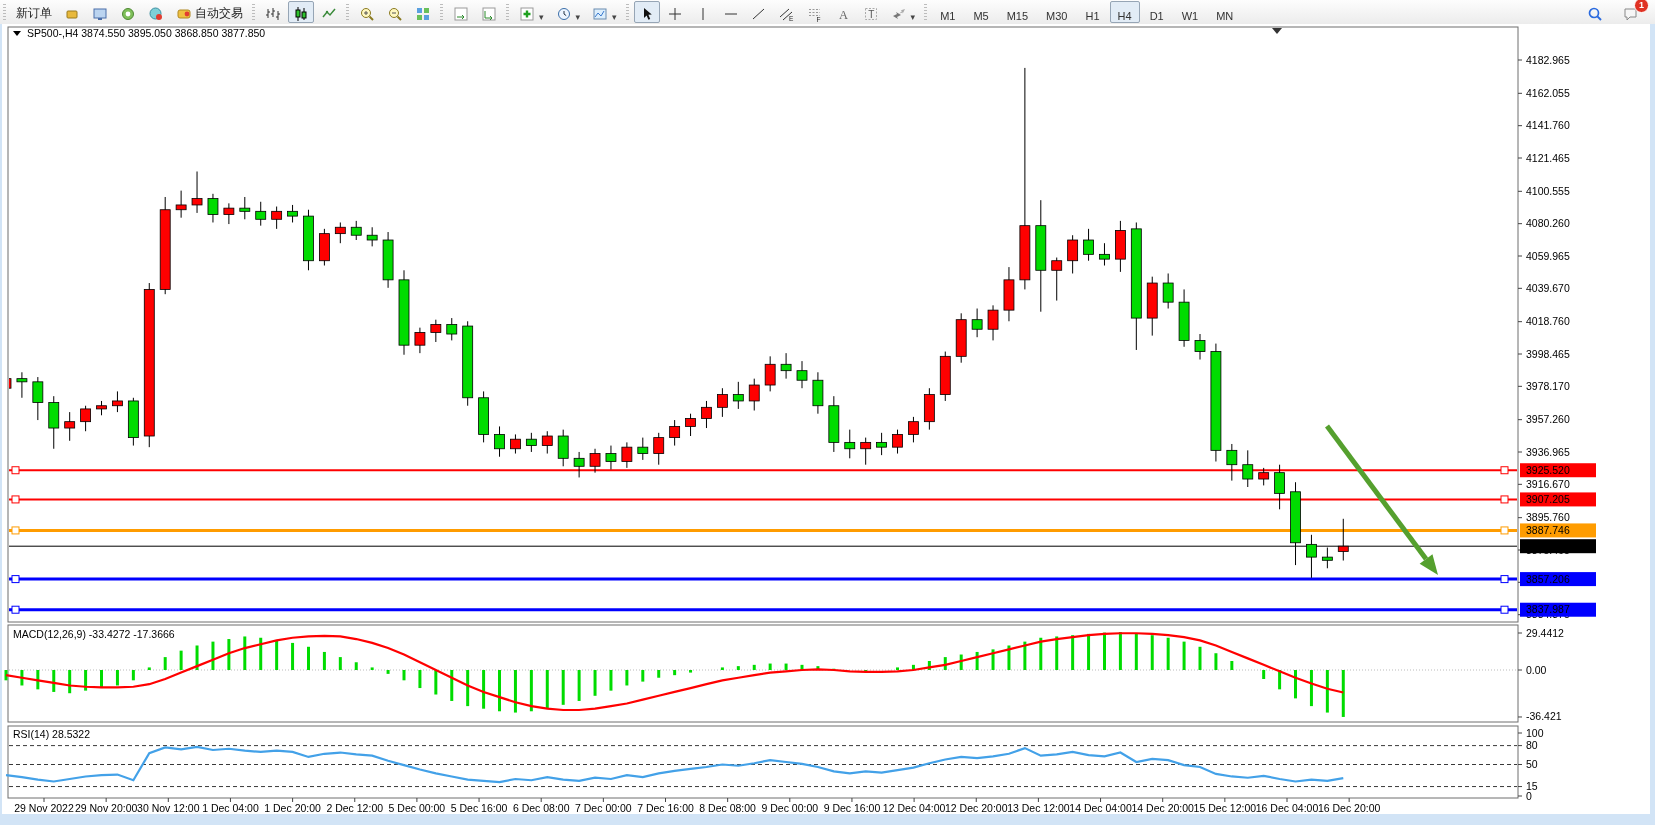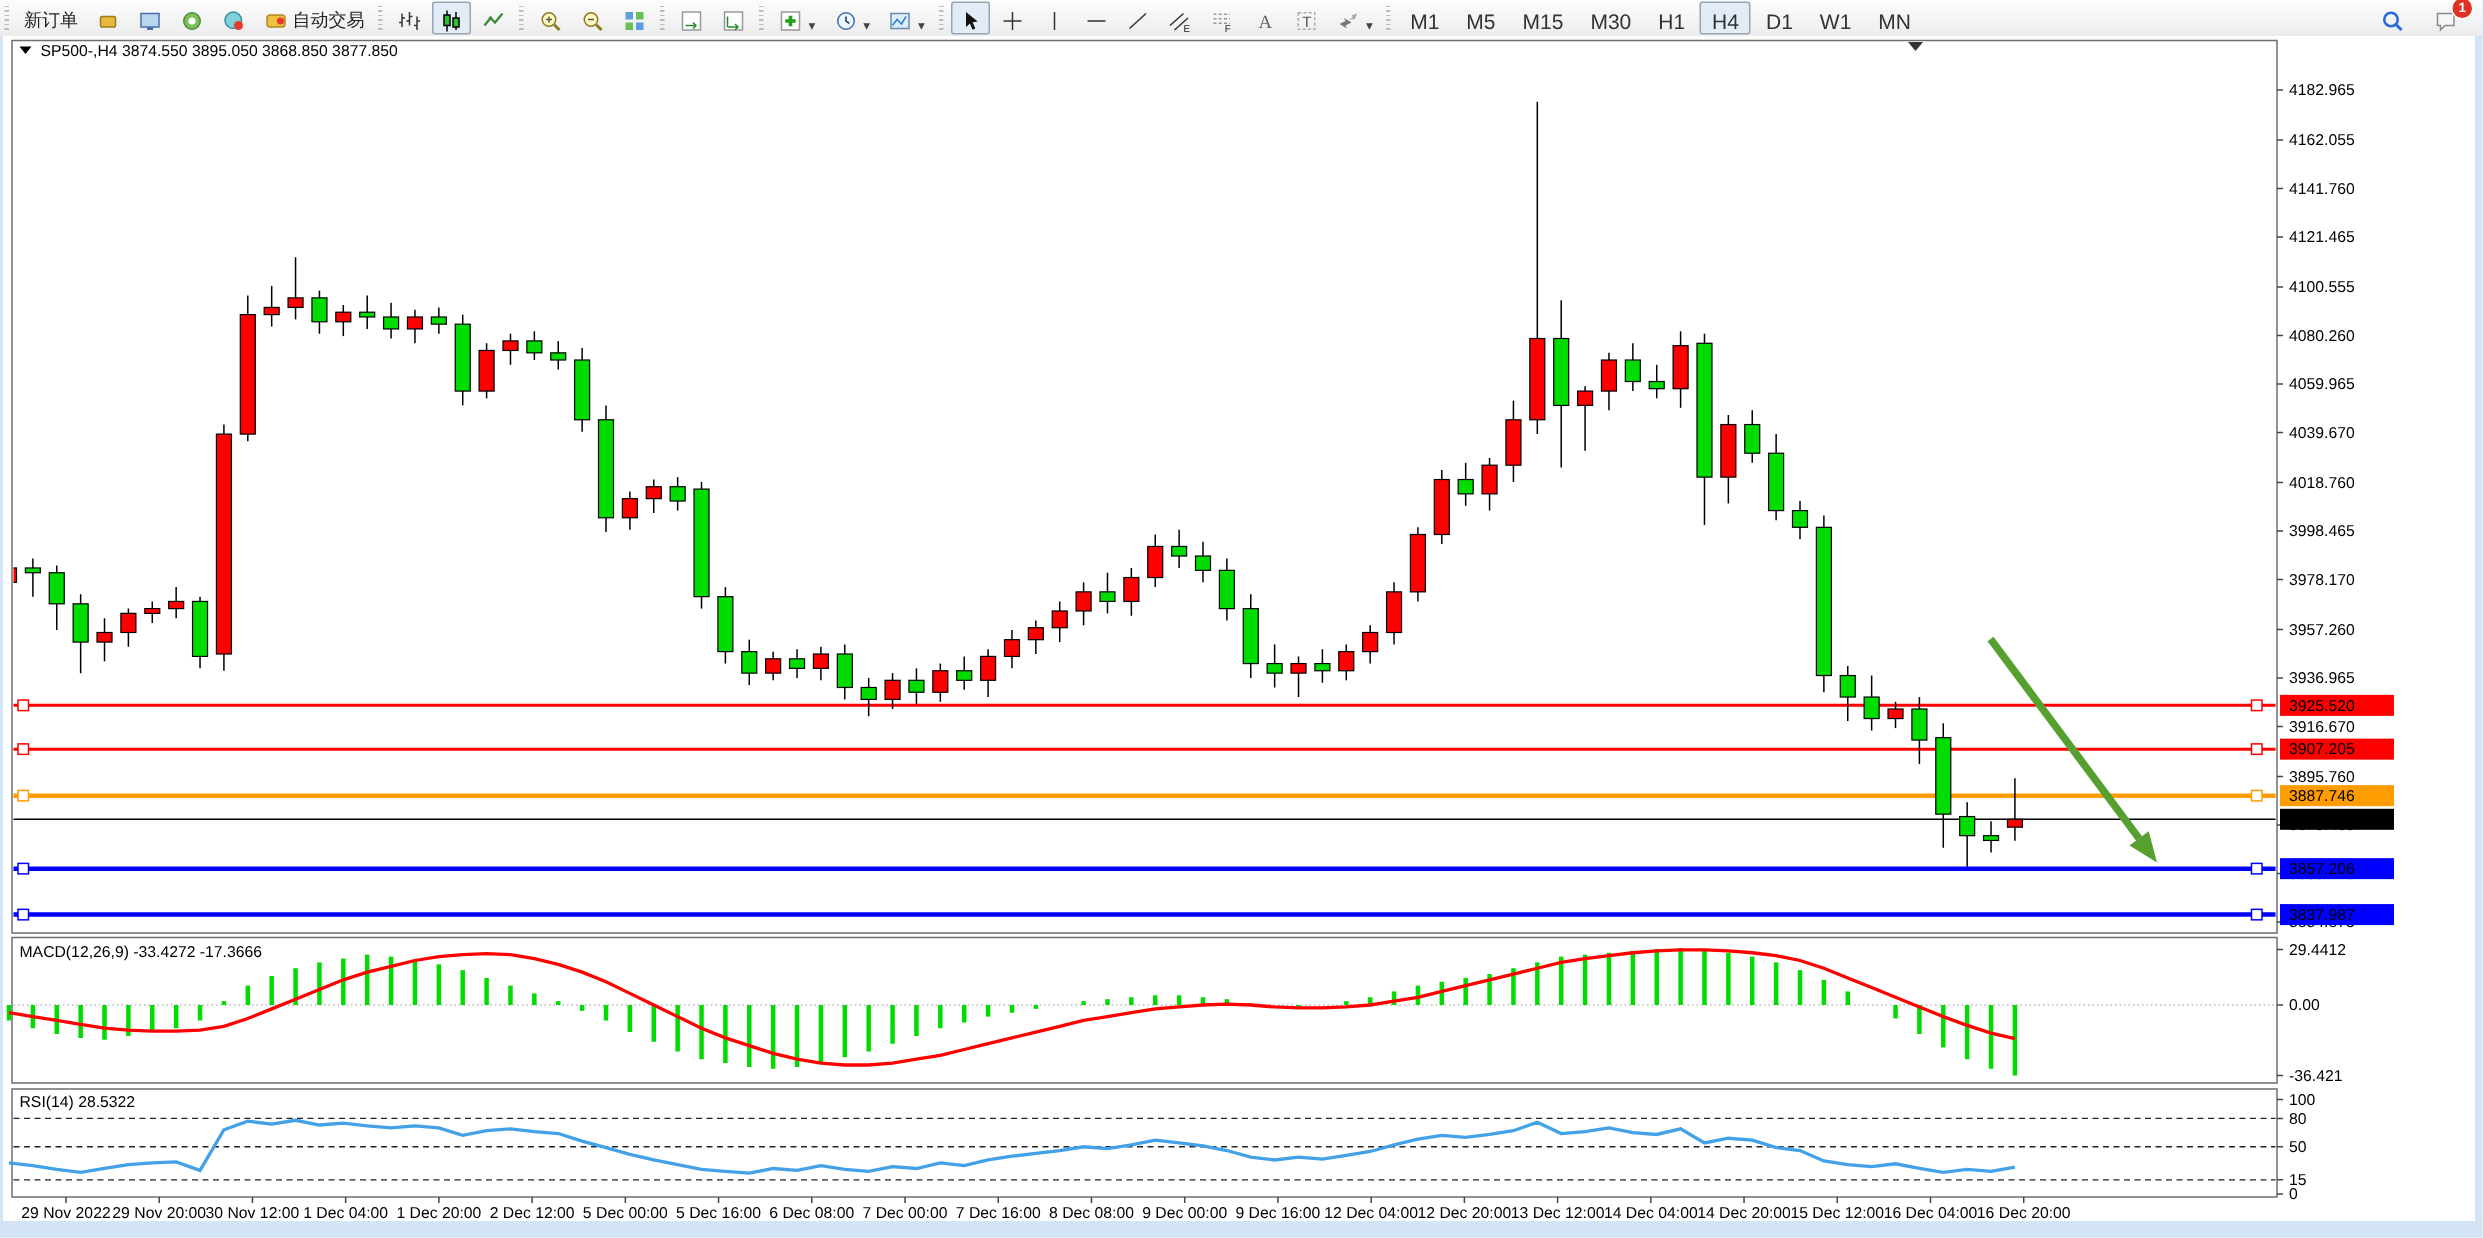--- a/index.html
+++ b/index.html
@@ -10,21 +10,21 @@
     background:linear-gradient(#fdfdfd,#ececec);border-bottom:1px solid #b0b0b0;
     display:flex;align-items:center;font-size:12px;color:#222;}
   .tgroup{display:flex;align-items:center;height:24px;}
   .grip{width:3px;height:16px;margin:0 4px 0 3px;
     background:repeating-linear-gradient(#bcbcbc 0 1px,transparent 1px 3px);}
   .tbtn{display:inline-flex;align-items:flex-end;gap:3px;height:20px;padding:0 4px;
     margin:0 1px;border:1px solid transparent;border-radius:2px;cursor:default;white-space:nowrap;}
   .tbtn.pressed{border:1px solid #96a5b5;background:#e2ecf6;}
   .tbtn svg{display:block;}
   .dd{font-size:9px;color:#444;margin-left:1px;}
-  .tflabel{font-size:14px;color:#333;padding:0 3px;}
+  .tflabel{font-size:11px;color:#333;padding:0 3px;}
   #toolbar-right{margin-left:auto;display:flex;align-items:center;padding-right:10px;gap:8px;}
   .badge{position:relative;}
   .badge .bubble-count{position:absolute;top:-4px;right:-6px;background:#e03224;color:#fff;
     border-radius:50%;width:13px;height:13px;font-size:9px;line-height:13px;text-align:center;
     font-weight:bold;border:1px solid #fff;}
   
   #chart-svg{position:absolute;left:0;top:24px;}
   #chart-svg text{font-family:"Liberation Sans",sans-serif;font-size:10.5px;fill:#000;}
 </style>
 </head>

